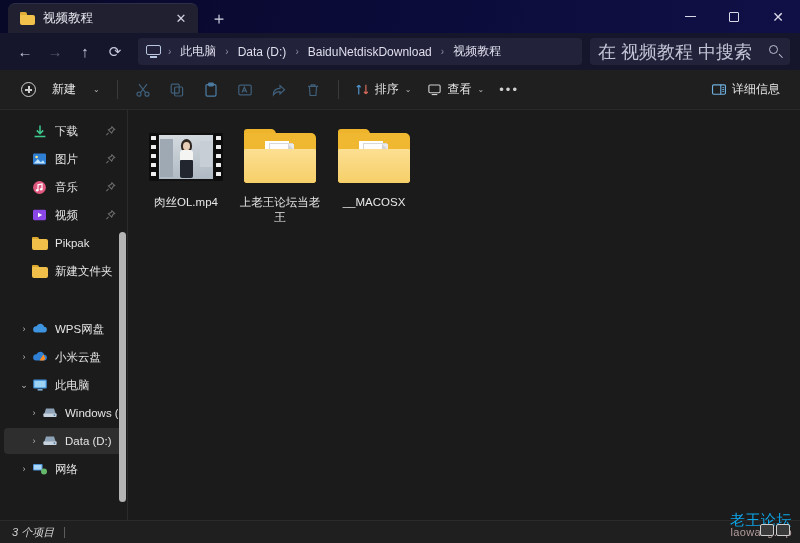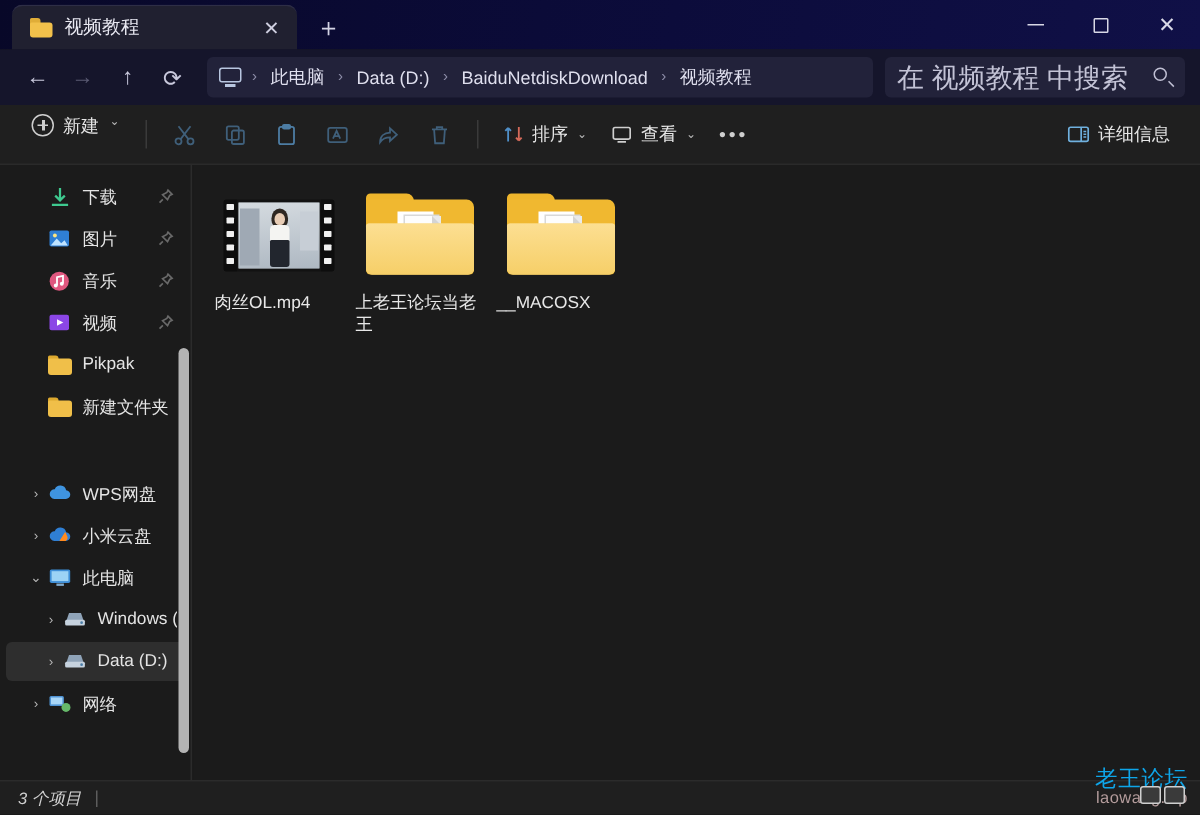--- a/index.html
+++ b/index.html
@@ -73,21 +73,21 @@
   .mag .ring { position: absolute; left: 0; top: 0; width: 9px; height: 9px; border: 1.3px solid #c0c0d4; border-radius: 50%; }
   .mag .hdl { position: absolute; right: 0; bottom: 0; width: 5px; height: 1.3px; background: #c0c0d4; transform: rotate(45deg); transform-origin: right bottom; }
 
   
   .toolbar {
     position: absolute; left: 0; top: 70px; width: 800px; height: 40px;
     background: #1f1f1f; display: flex; align-items: center; padding: 0 12px;
     border-bottom: 1px solid #2a2a2a;
   }
   .tb-new {
-    display: flex; gap: 6px; height: 28px; padding: 0 9px;
+    display: flex; align-items: center; gap: 16px; height: 28px; padding: 0 9px;
     border-radius: 4px; color: #e6e6e6; font-size: 12px; white-space: nowrap;
   }
   .plus-circle { width: 15px; height: 15px; border: 1.3px solid #cfcfcf; border-radius: 50%; position: relative; }
   .plus-circle::before, .plus-circle::after { content: ""; position: absolute; background: #cfcfcf; }
   .plus-circle::before { left: 3px; top: 6.3px; width: 7px; height: 1.3px; }
   .plus-circle::after { left: 6.3px; top: 3px; width: 1.3px; height: 7px; }
   .tb-sep { width: 1px; height: 19px; background: #3a3a3a; margin: 0 8px; }
   .tb-icon {
     width: 34px; height: 28px; display: flex; align-items: center; justify-content: center;
     border-radius: 4px;
@@ -135,21 +135,21 @@
 
   
   .content {
     position: absolute; left: 129px; top: 110px; width: 671px; height: 410px;
     background: #1b1b1b;
   }
   .grid { display: flex; flex-wrap: wrap; padding: 10px 0 0 10px; gap: 0; }
   .item { width: 94px; padding: 6px 2px 4px 2px; display: flex; flex-direction: column; align-items: center; border-radius: 4px; }
   .item-thumb { width: 76px; height: 62px; display: flex; align-items: center; justify-content: center; position: relative; }
   .item-label {
-    margin-top: 7px; width: 86px; text-align: left; font-size: 11.5px;
+    margin-top: 7px; width: 86px; text-align: center; font-size: 11.5px;
     color: #e8e8e8; line-height: 1.28; word-break: break-all;
   }
 
   
   .film { position: relative; width: 74px; height: 48px; background: #121212; border-radius: 2px; overflow: hidden; }
   .film .strip { position: absolute; top: 0; bottom: 0; width: 9px; background: #0d0d0d; }
   .film .strip.l { left: 0; } .film .strip.r { right: 0; }
   .film .strip span { position: absolute; left: 2px; width: 5px; height: 4px; background: #f0f0f0; border-radius: .5px; }
   .film .pic {
     position: absolute; left: 10px; right: 10px; top: 2px; bottom: 2px;

